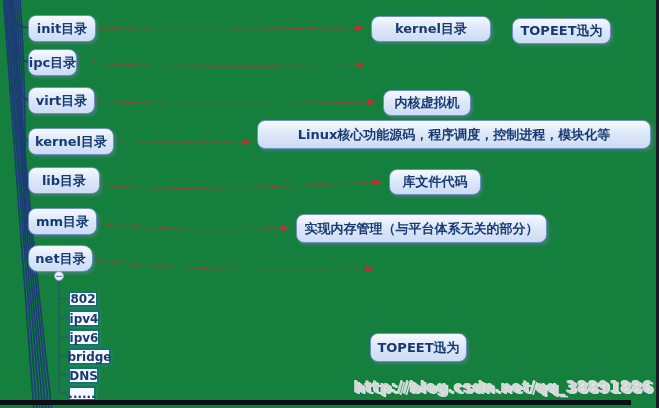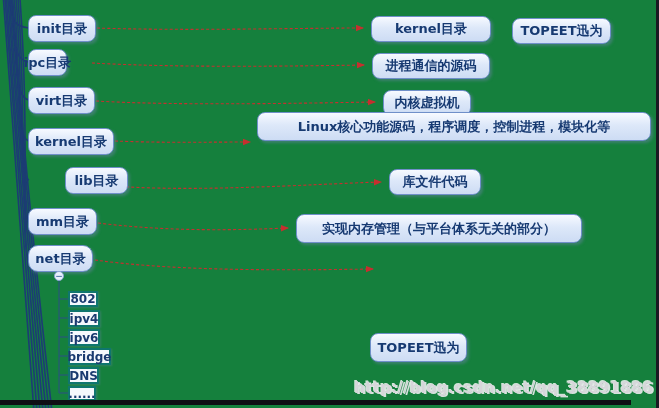--- a/index.html
+++ b/index.html
@@ -89,33 +89,32 @@
       <path d="M59,299 L68,299"></path>
       <path d="M59,318 L68,318"></path>
       <path d="M59,337 L68,337"></path>
       <path d="M59,356 L68,356"></path>
       <path d="M59,375 L68,375"></path>
       <path d="M59,393 L68,393"></path>
     </g>
   </svg>
 
   <div class="node" style="left:28px;top:15px;width:68px;height:27px;">init目录</div>
-  <div class="node" style="left:28px;top:49px;width:39px;height:27px;">ipc目录</div>
+  <div class="node" style="left:28px;top:49px;width:49px;height:27px;">ipc目录</div>
   <div class="node" style="left:28px;top:87px;width:67px;height:27px;">virt目录</div>
   <div class="node" style="left:28px;top:128px;width:86px;height:27px;">kernel目录</div>
-  <div class="node" style="left:28px;top:167px;width:63px;height:27px;margin-left:37px;">lib目录</div>
+  <div class="node" style="left:28px;top:167px;width:72px;height:27px;">lib目录</div>
   <div class="node" style="left:28px;top:208px;width:69px;height:27px;">mm目录</div>
   <div class="node square" style="left:28px;top:245px;width:65px;height:27px;">net目录</div>
 
   <div class="node" style="left:371px;top:16px;width:120px;height:26px;">kernel目录</div>
-  <div class="node" style="left:372px;top:53px;width:118px;height:26px;">进程通信的源码</div>
   <div class="node" style="left:383px;top:90px;width:88px;height:26px;">内核虚拟机</div>
-  <div class="node" style="left:257px;top:112px;width:394px;height:29px;">Linux核心功能源码，程序调度，控制进程，模块化等</div>
+  <div class="node" style="left:257px;top:120px;width:394px;height:29px;">Linux核心功能源码，程序调度，控制进程，模块化等</div>
   <div class="node" style="left:389px;top:169px;width:92px;height:26px;">库文件代码</div>
-  <div class="node" style="left:296px;top:214px;width:286px;height:29px;">实现内存管理（与平台体系无关的部分）</div>
+  <div class="node" style="left:296px;top:214px;width:251px;height:29px;">实现内存管理（与平台体系无关的部分）</div>
 
   <div class="node" style="left:512px;top:18px;width:99px;height:26px;">TOPEET迅为</div>
   <div class="node" style="left:370px;top:333px;width:97px;height:29px;">TOPEET迅为</div>
 
   <div class="toggle">−</div>
   <div class="subnode" style="left:68px;top:291px;width:30px;height:16px;">802</div>
   <div class="subnode" style="left:68px;top:310px;width:32px;height:17px;">ipv4</div>
   <div class="subnode" style="left:68px;top:329px;width:32px;height:17px;">ipv6</div>
   <div class="subnode" style="left:68px;top:348px;width:43px;height:17px;">bridge</div>
   <div class="subnode" style="left:68px;top:367px;width:31px;height:17px;">DNS</div>

